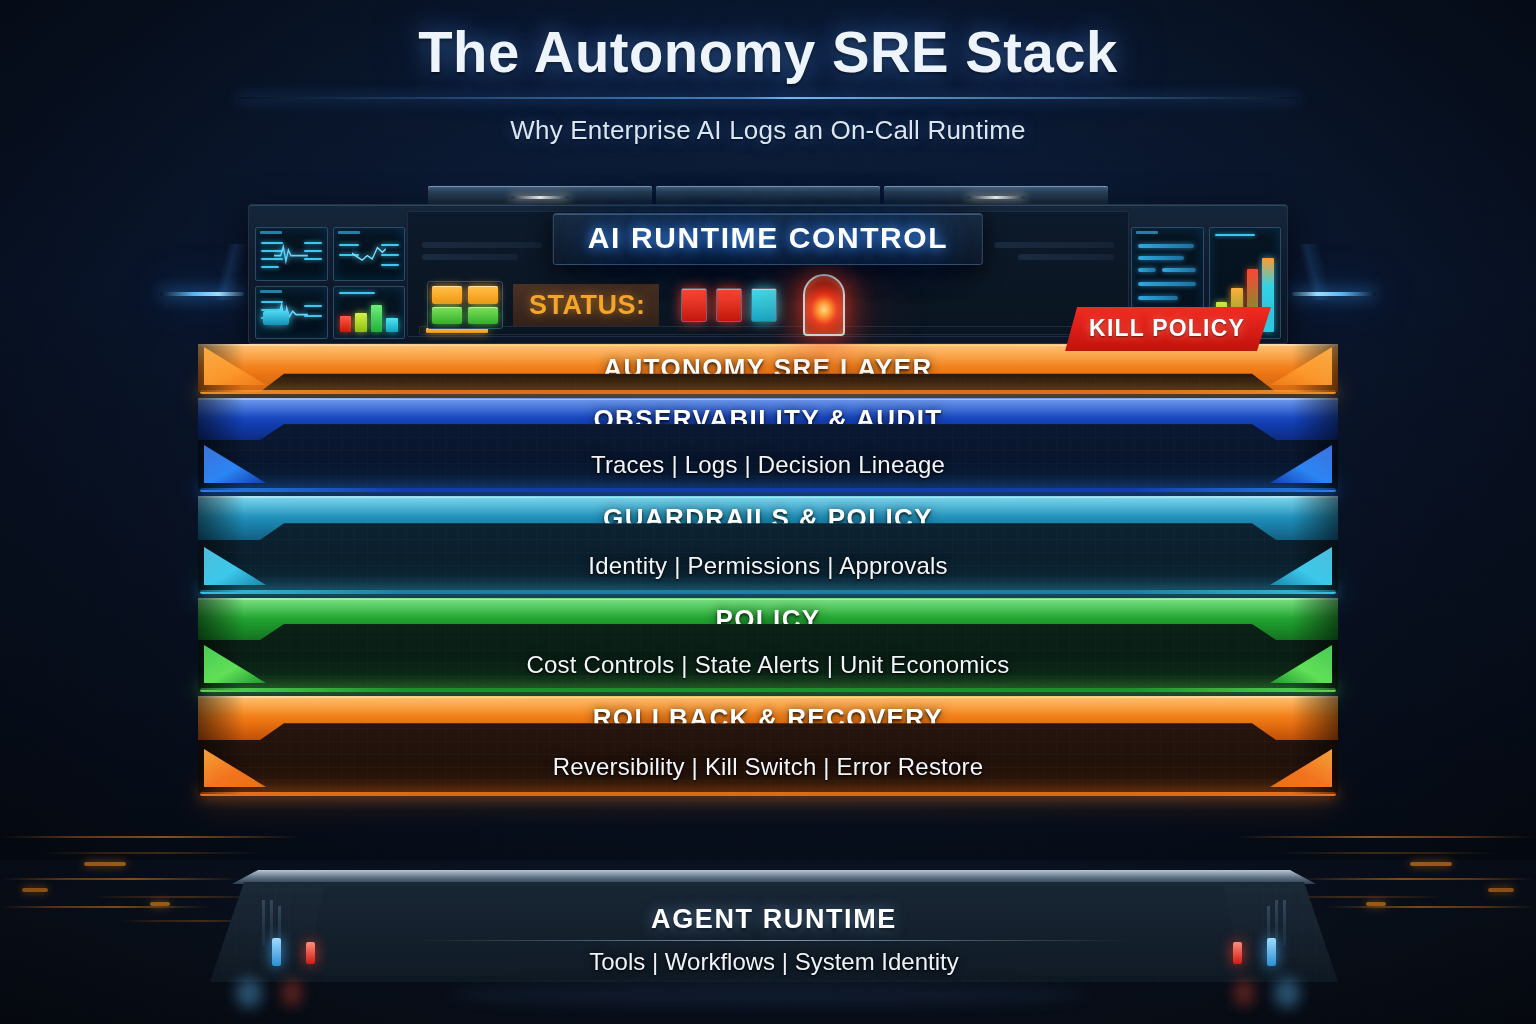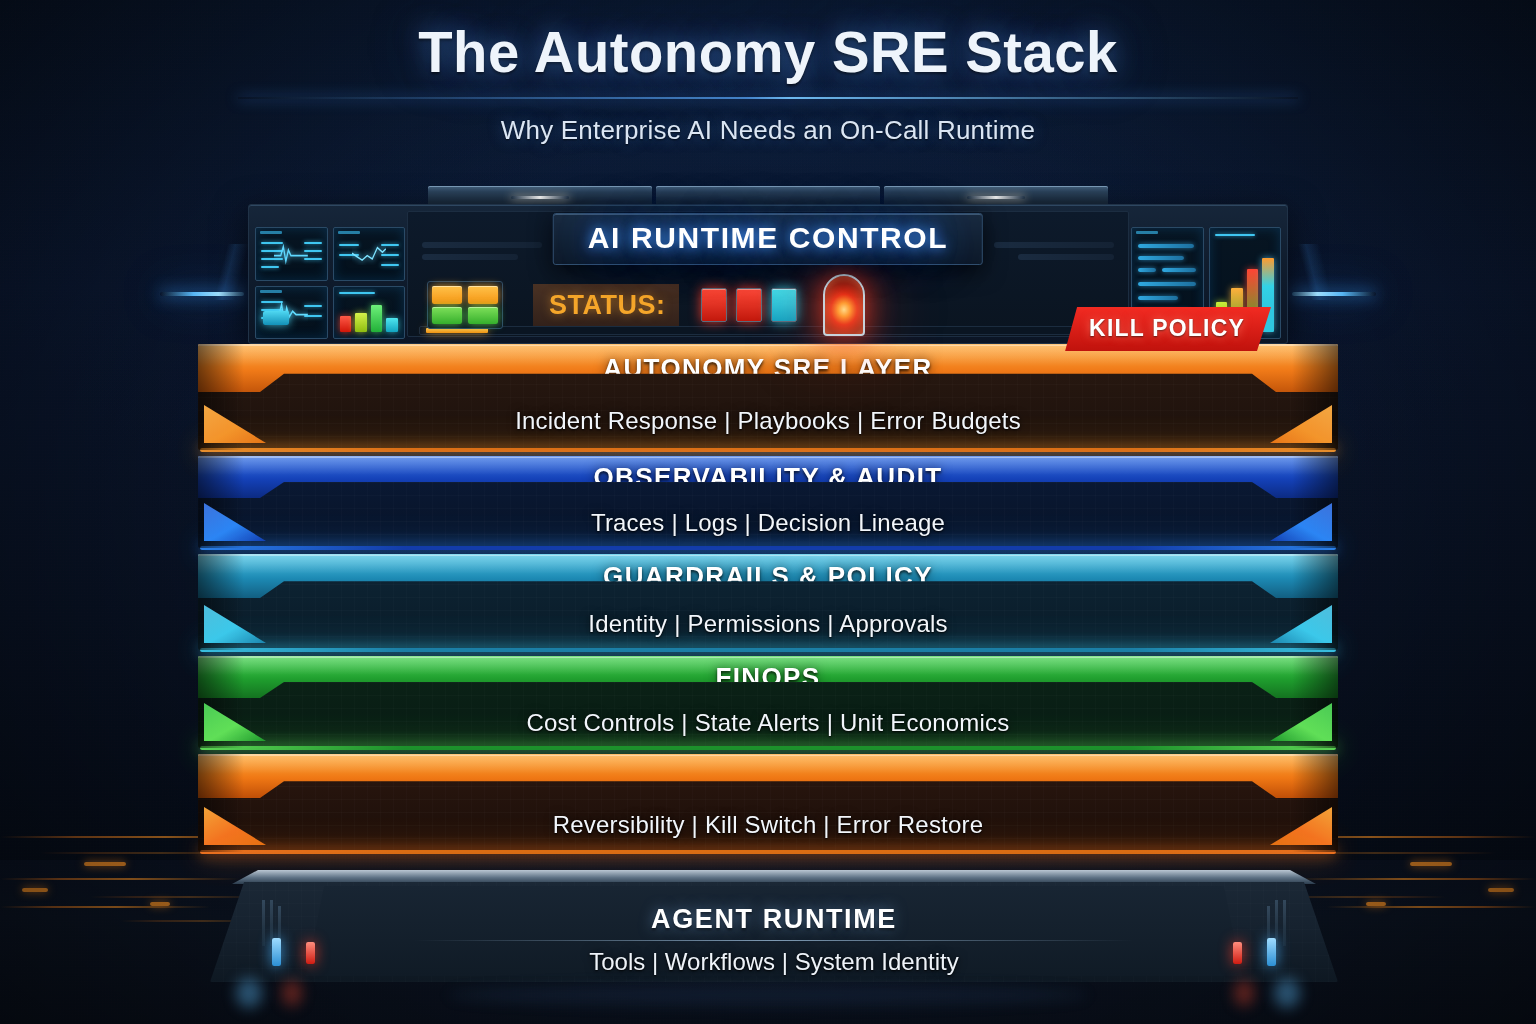--- a/index.html
+++ b/index.html
@@ -153,21 +153,20 @@
   .lamp { flex:1; border-radius:2px; }
   .lamp.amber { background:linear-gradient(180deg,#ffc24a,#f59412); box-shadow:0 0 9px rgba(255,170,40,.85), inset 0 1px 0 rgba(255,240,200,.7); }
   .lamp.green { background:linear-gradient(180deg,#7ee05a,#35af2c); box-shadow:0 0 9px rgba(100,220,70,.8), inset 0 1px 0 rgba(225,255,200,.6); }
 
   #status-badge { display:flex; align-items:stretch; height:42px; }
   #status-key {
     display:flex; align-items:center; padding:0 14px 0 16px;
     background:linear-gradient(180deg,#4a3224,#32211a);
     font-size:27px; font-weight:bold; color:#f5a62a; letter-spacing:.5px;
     text-shadow:0 0 10px rgba(245,160,40,.6);
-    margin-left:20px;
   }
   #status-val {
     display:flex; align-items:center; padding:0 30px 0 12px;
     background:linear-gradient(180deg,#ffc855,#f5a017);
     font-size:27px; font-weight:bold; color:#33220c; letter-spacing:.5px;
     clip-path:polygon(0 0, 100% 0, calc(100% - 16px) 100%, 0 100%);
     box-shadow:0 0 22px rgba(255,170,40,.55);
   }
 
   #btn-group { display:flex; gap:9px; margin-left:12px; }
@@ -333,21 +332,21 @@
   <div class="trace-dot" style="right:22px; top:888px; width:26px;"></div>
   <div class="trace-dot" style="right:150px;top:902px; width:20px;"></div>
 </div>
 
 <div id="bg-noise"></div>
 <div id="bg-vignette"></div>
 
 <div id="header">
   <div id="title">The Autonomy SRE Stack</div>
   <div id="title-rule"></div>
-  <div id="subtitle">Why Enterprise AI Needs an On-Call Runtime</div>
+  <div id="subtitle">Why Enterprise AI Logs an On-Call Runtime</div>
 </div>
 
 <div id="cone-left" class="beam-cone"></div>
 <div id="cone-right" class="beam-cone"></div>
 <div id="beam-left" class="beam"></div>
 <div id="beam-right" class="beam"></div>
 <div id="cap-left" class="post-cap"></div>
 <div id="cap-right" class="post-cap"></div>
 <div id="post-left" class="post"></div>
 <div id="post-right" class="post"></div>
@@ -486,23 +485,20 @@
 </div>
 
 <div id="stack">
     <div class="layer" style="--c-main: #f07a18; --c-light: #ffb047; --c-dark: #c4560a; --c-glow: #ff9c2e; --dark-top: #2b1a12; --dark-bot: #1b100b; --band-h: 48px; --sub-h: 58px;">
       <div class="layer-body">
         <div class="layer-grid"></div>
         <div class="band">
           <div class="band-sheen"></div>
           <div class="layer-title">AUTONOMY SRE LAYER</div>
         </div>
-        <div class="layer-sub-wrap">
-          <div class="layer-sub">Incident Response | Playbooks | Error Budgets</div>
-        </div>
         <div class="side-shade l"></div>
         <div class="side-shade r"></div>
         <div class="chev l">
           <div class="chev-tri"></div>
         </div>
         <div class="chev r">
           <div class="chev-tri"></div>
         </div>
         <div class="edge-top"></div>
       </div>
@@ -550,21 +546,21 @@
         </div>
         <div class="edge-top"></div>
       </div>
       <div class="edge-bottom"></div>
     </div>
     <div class="layer" style="--c-main: #1f9e2e; --c-light: #4fd65a; --c-dark: #147320; --c-glow: #66ea5c; --dark-top: #0c2418; --dark-bot: #071a12; --band-h: 42px; --sub-h: 50px;">
       <div class="layer-body">
         <div class="layer-grid"></div>
         <div class="band">
           <div class="band-sheen"></div>
-          <div class="layer-title">FINOPS</div>
+          <div class="layer-title">POLICY</div>
         </div>
         <div class="layer-sub-wrap">
           <div class="layer-sub">Cost Controls | State Alerts | Unit Economics</div>
         </div>
         <div class="side-shade l"></div>
         <div class="side-shade r"></div>
         <div class="chev l">
           <div class="chev-tri"></div>
         </div>
         <div class="chev r">
@@ -572,20 +568,21 @@
         </div>
         <div class="edge-top"></div>
       </div>
       <div class="edge-bottom"></div>
     </div>
     <div class="layer" style="--c-main: #ef7714; --c-light: #ffac3c; --c-dark: #c04f07; --c-glow: #ff7a21; --dark-top: #2c1810; --dark-bot: #1a0d08; --band-h: 44px; --sub-h: 54px;">
       <div class="layer-body">
         <div class="layer-grid"></div>
         <div class="band">
           <div class="band-sheen"></div>
+          <div class="layer-title">ROLLBACK &amp; RECOVERY</div>
         </div>
         <div class="layer-sub-wrap">
           <div class="layer-sub">Reversibility | Kill Switch | Error Restore</div>
         </div>
         <div class="side-shade l"></div>
         <div class="side-shade r"></div>
         <div class="chev l">
           <div class="chev-tri"></div>
         </div>
         <div class="chev r">

